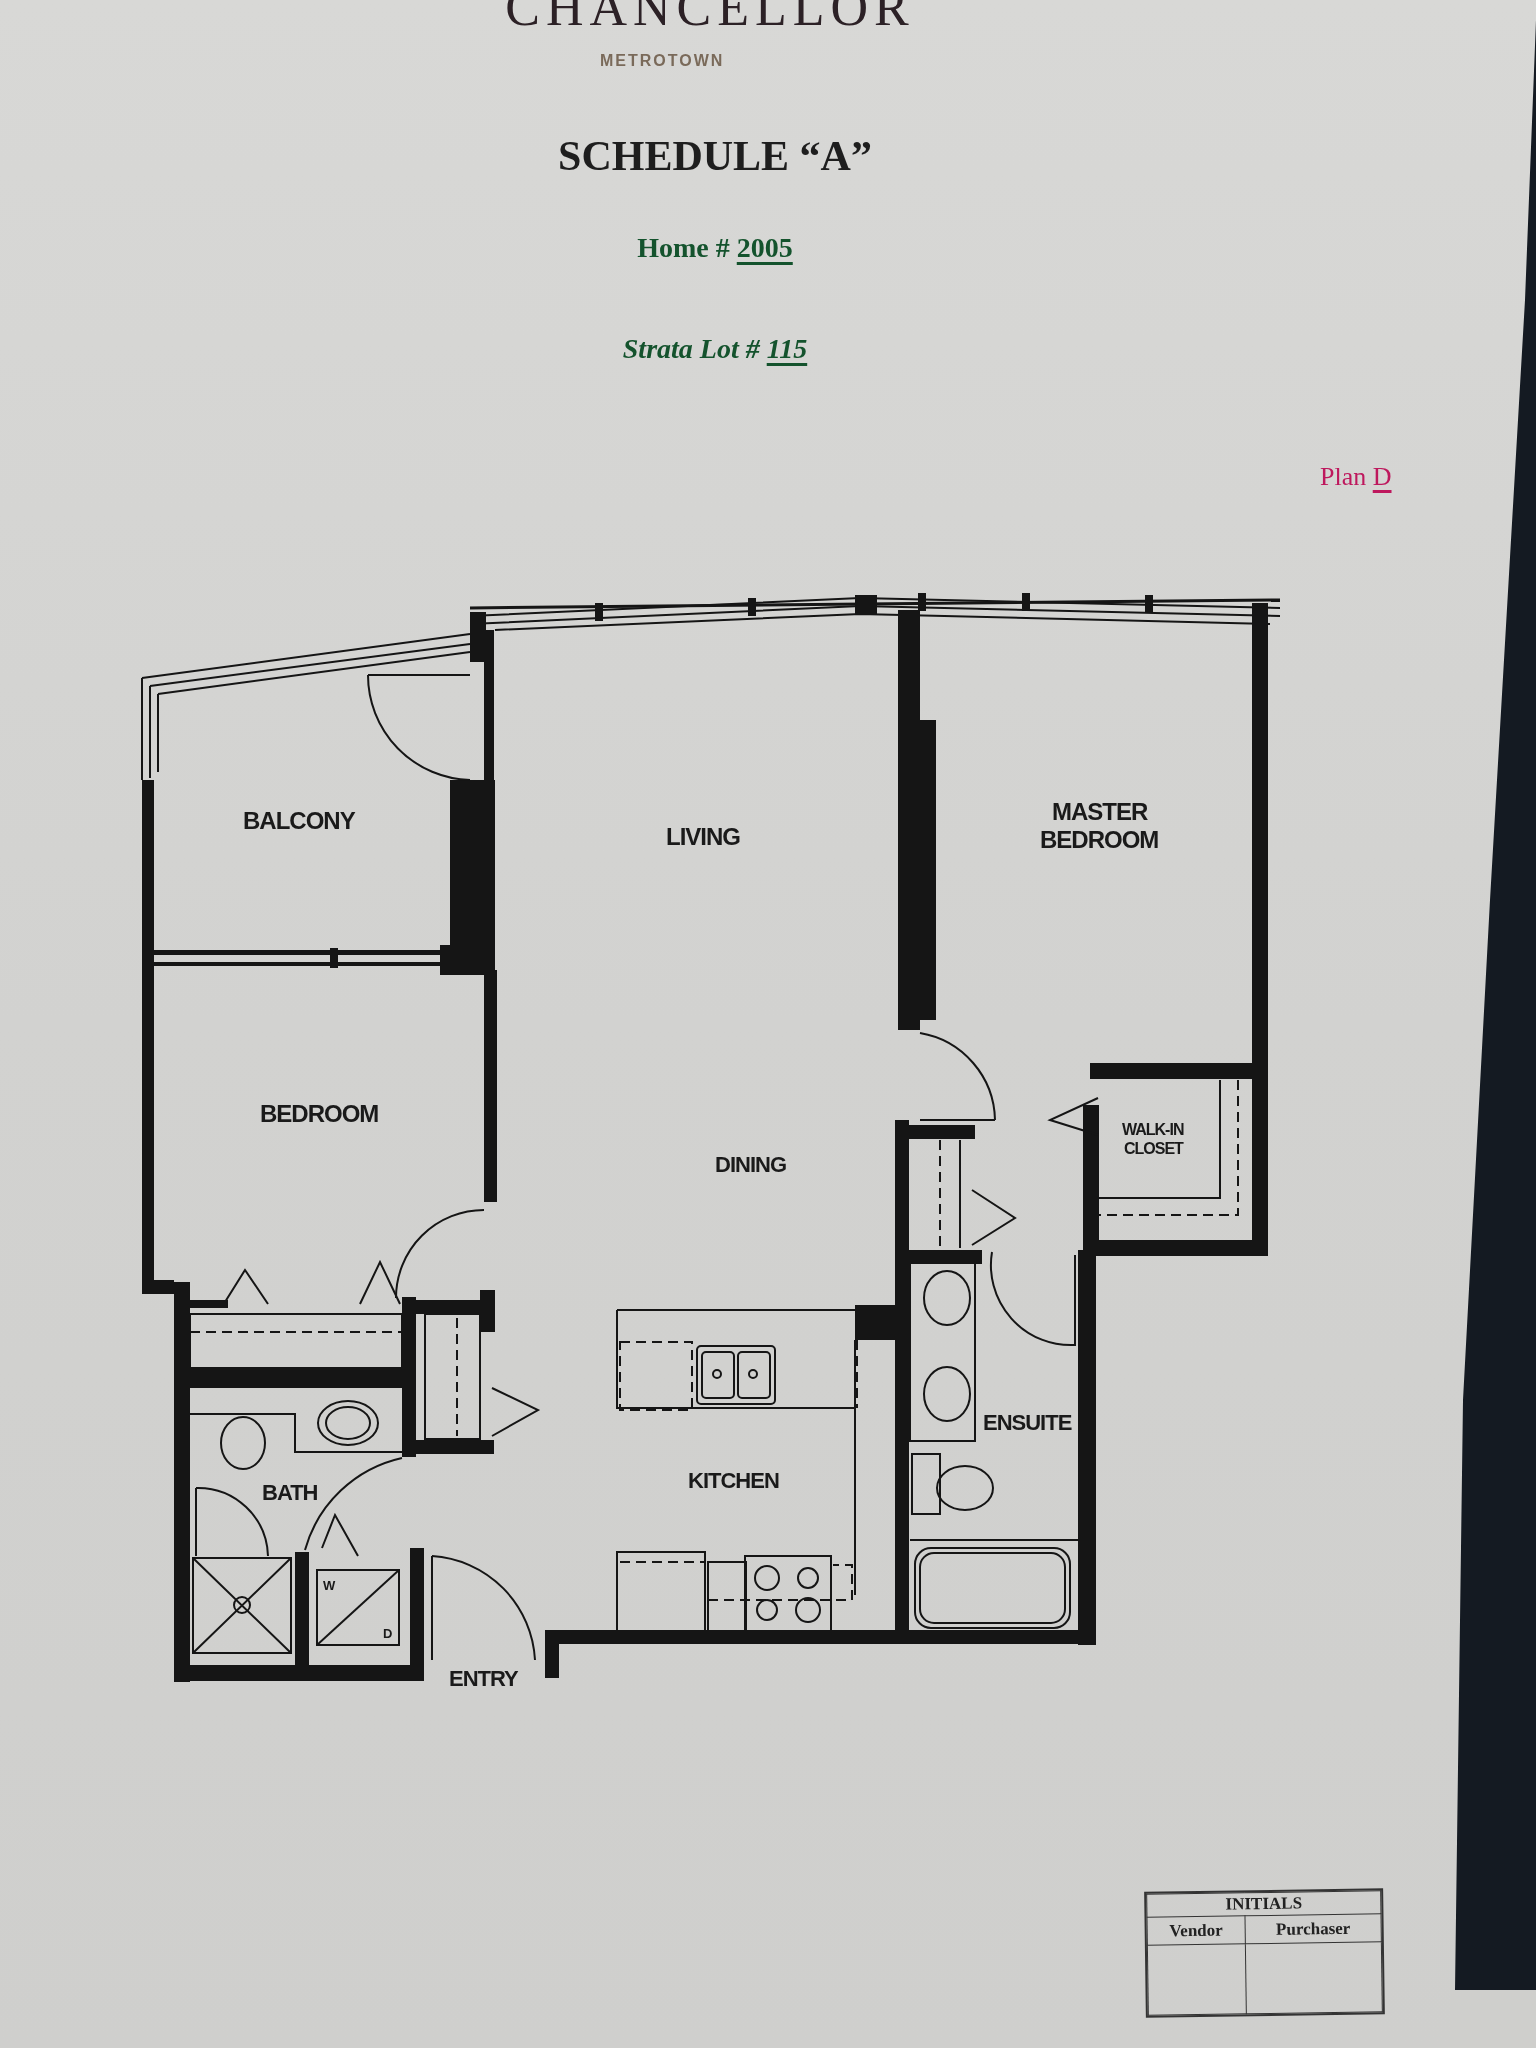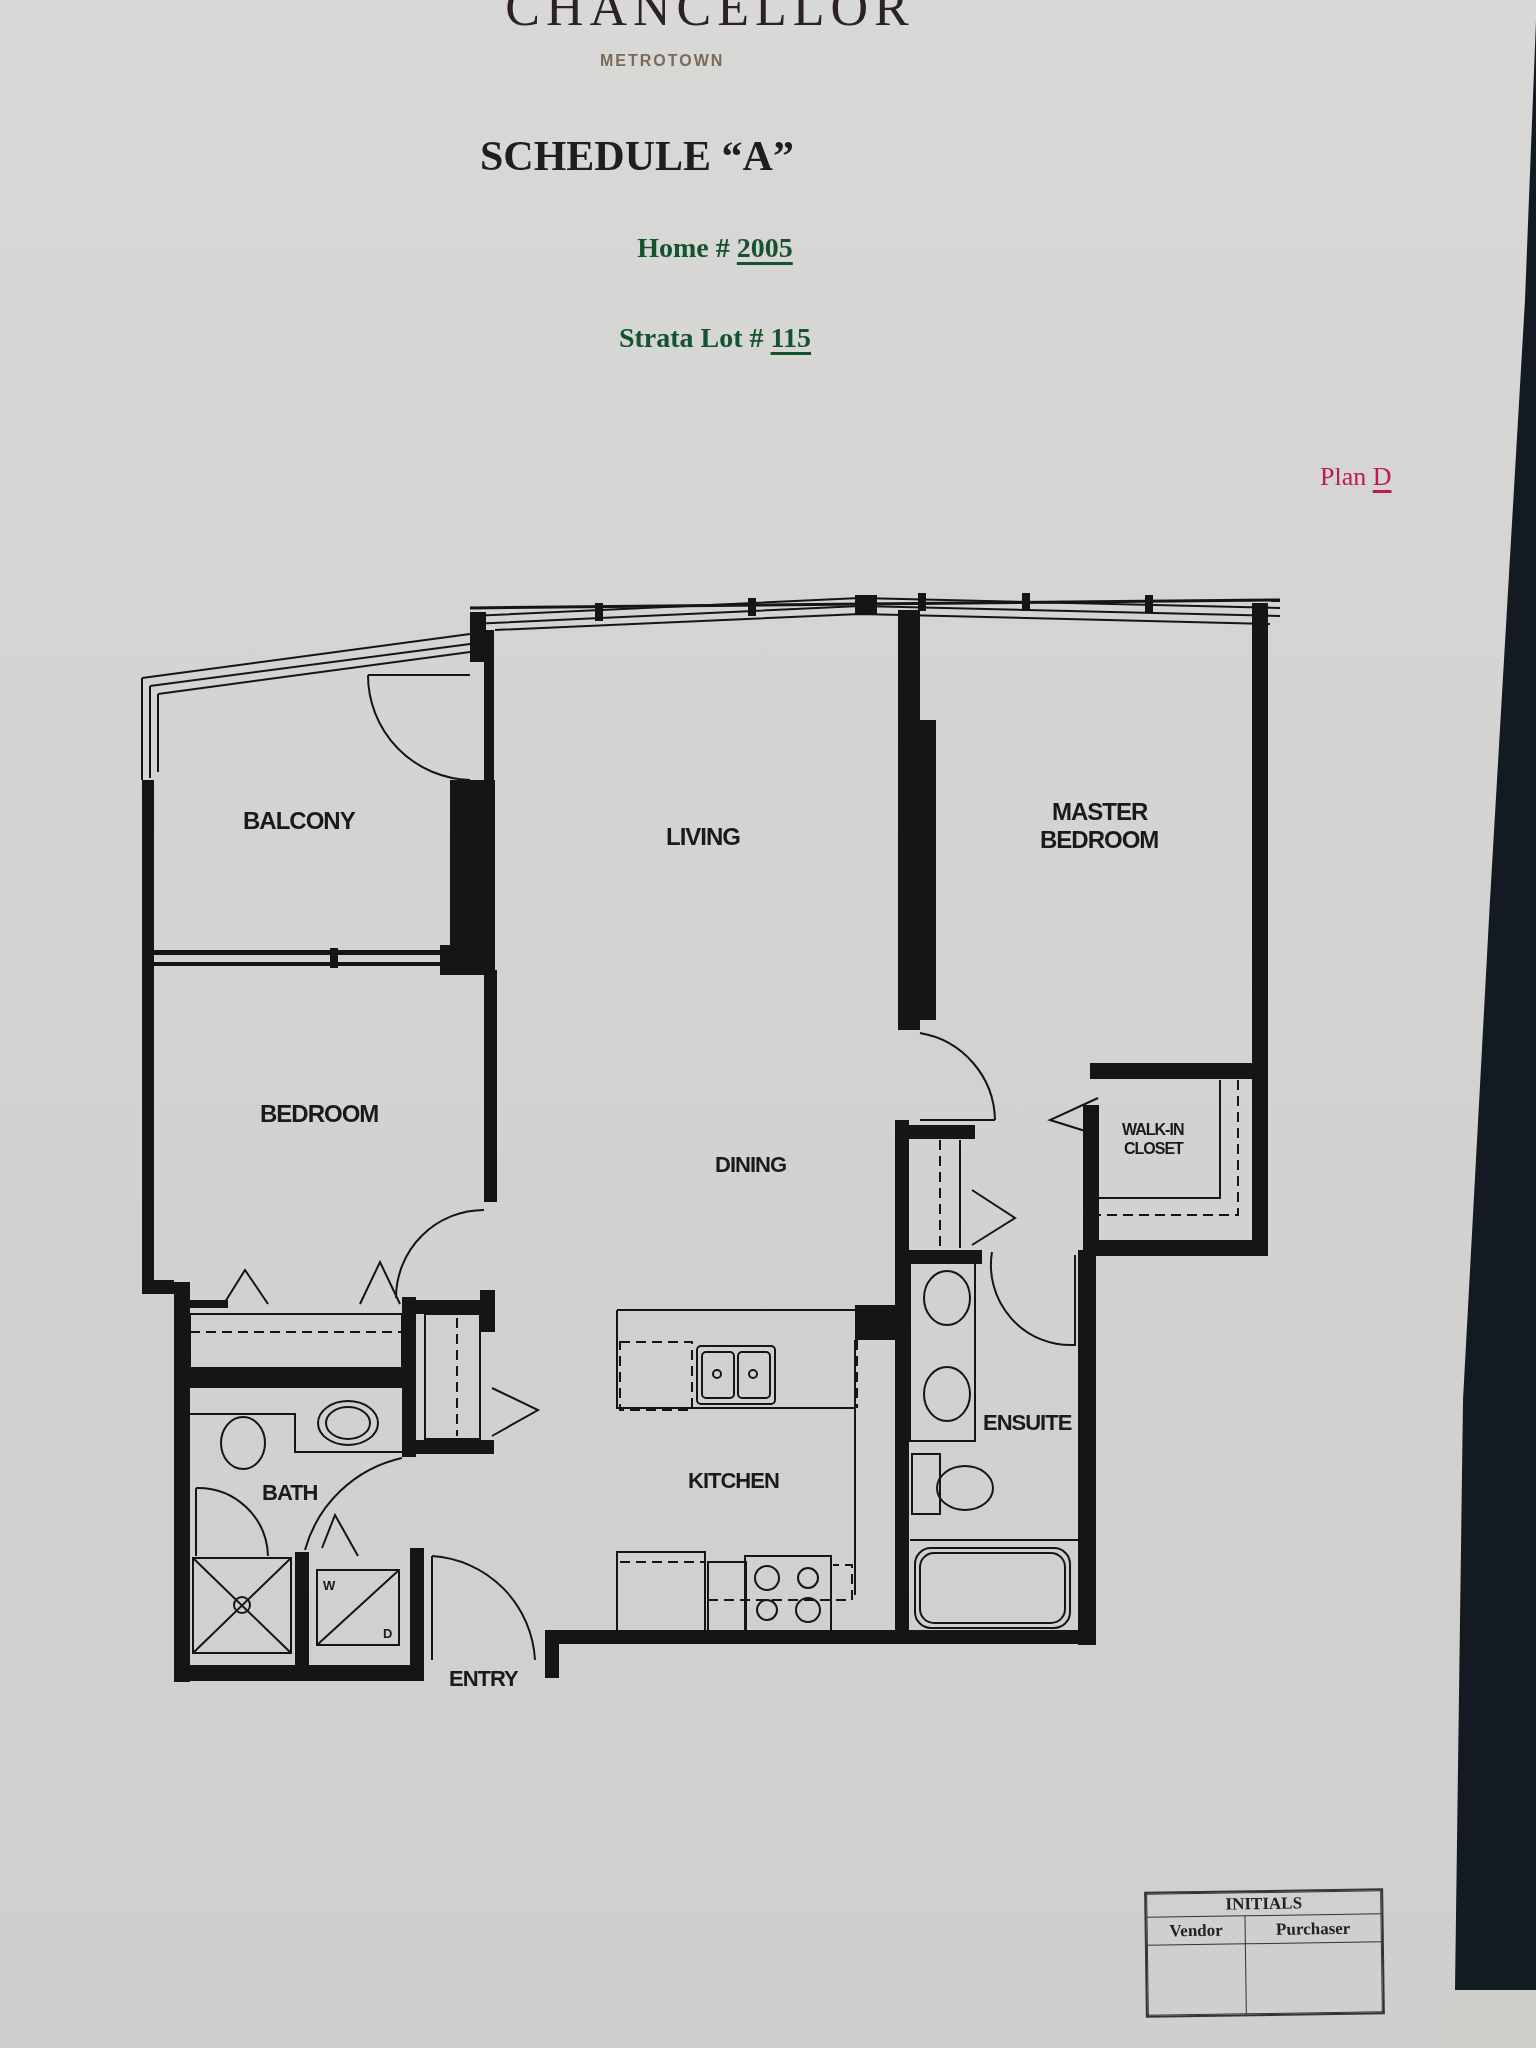--- a/index.html
+++ b/index.html
@@ -23,29 +23,29 @@
   .brand {
     position: absolute; left: 500px; top: -22px; width: 420px; text-align: center;
     font-family: "Liberation Serif", serif; font-size: 52px; letter-spacing: 6px; color: #2c2126;
   }
   .brand-sub {
     position: absolute; left: 600px; top: 52px; width: 230px; 
     font-family: "Liberation Sans", sans-serif; font-weight: bold; font-size: 16px;
     letter-spacing: 2px; color: #7a6a5a;
   }
   .title {
-    position: absolute; left: 480px; top: 132px; width: 470px; text-align: left;
+    position: absolute; left: 480px; top: 132px; width: 470px; text-align: center;
     font-weight: bold; font-size: 42px; color: #1e1e1e;
   }
   .home, .lot {
     position: absolute; left: 500px; width: 430px; text-align: center;
     font-weight: bold; font-size: 28px; color: #14532d;
   }
   .home { top: 232px; }
-  .lot  { top: 322px; }
+  .lot  { top: 333px; font-style: italic; }
   .u { text-decoration: underline; text-decoration-thickness: 3px; text-underline-offset: 5px; }
   .plan {
     position: absolute; left: 1320px; top: 462px; font-weight: normal; font-size: 26px; color: #be185d;
   }
   svg.floor { position: absolute; left: 0; top: 0; }
   .room-label {
     font-family: "Liberation Sans", sans-serif; font-weight: bold; fill: #1a1a1a; letter-spacing: -1px;
   }
   .initials {
     position: absolute; left: 1145px; top: 1890px; width: 235px; height: 122px;

